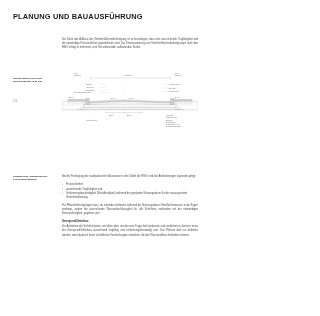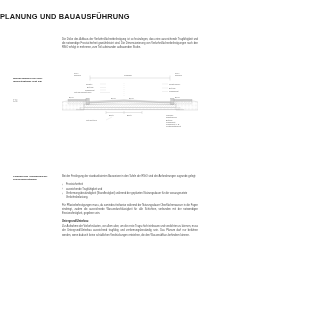--- a/index.html
+++ b/index.html
@@ -7,21 +7,21 @@
     width:210px;height:316px;
     background:#ffffff;
     font-family:"Liberation Sans", sans-serif;
     color:#3c3c3c;
     overflow:hidden;
     position:relative;
   }
   .page{position:relative;width:210px;height:316px;}
 
   .title{
-    position:absolute;left:0;top:12px;
+    position:absolute;left:13px;top:12px;
     font-size:7.4px;font-weight:bold;letter-spacing:.18px;
     color:#1a1a1a;white-space:nowrap;
   }
 
   
   .mlabel{
     position:absolute;left:13px;
     font-size:2.5px;line-height:3.3px;font-weight:bold;
     color:#2b2b2b;width:46px;
   }

